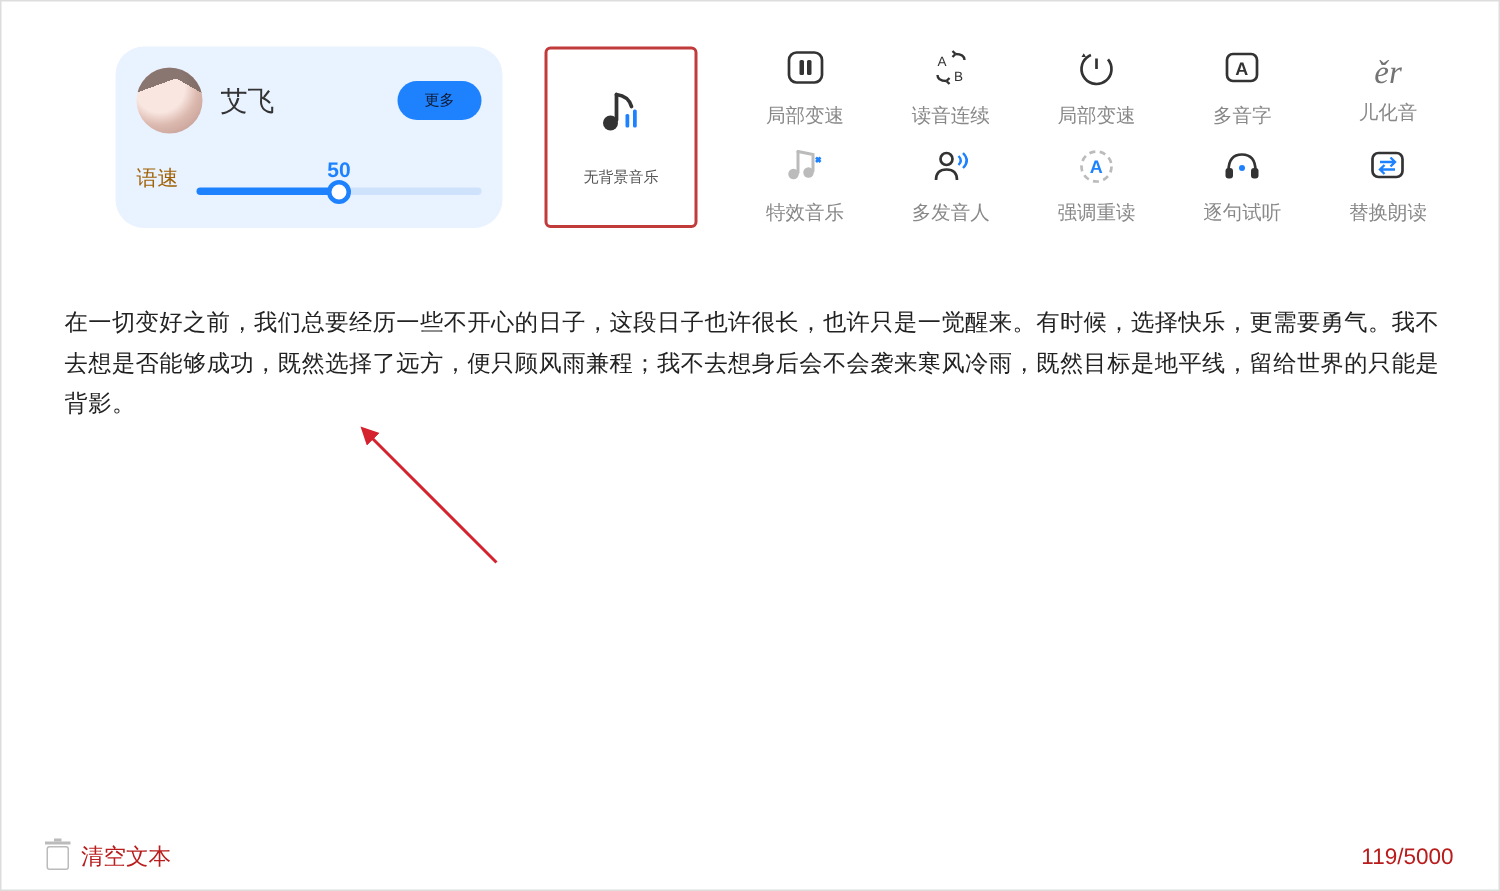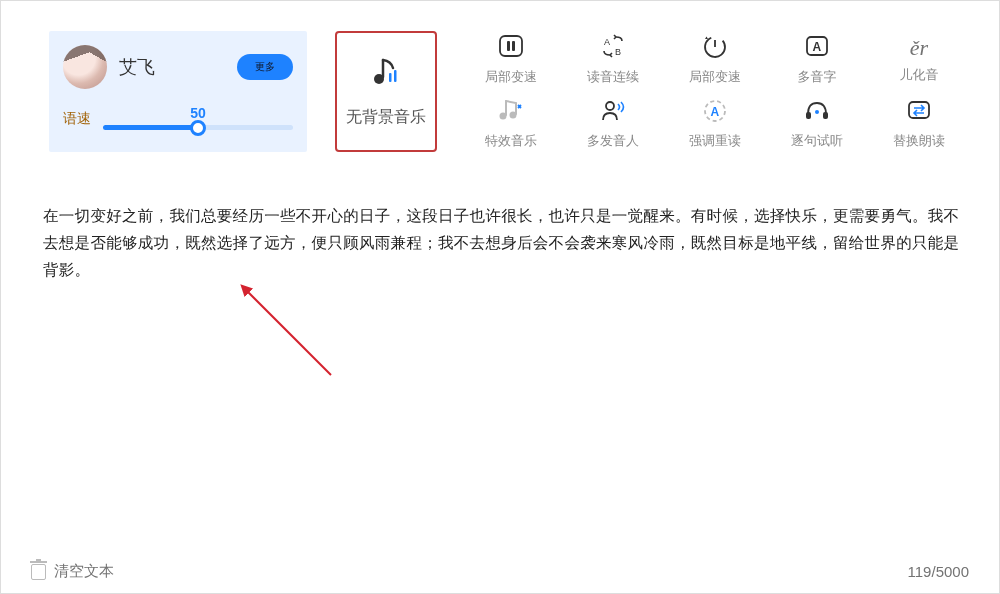--- a/index.html
+++ b/index.html
@@ -19,23 +19,24 @@
     padding: 30px 30px 0 48px;
     align-items: flex-start;
     gap: 28px;
   }
 
   
   .voice-card {
     width: 258px;
     height: 121px;
     background: #e9f2ff;
-    border-radius: 2px;
+    border-radius: 19px;
     padding: 14px 14px 10px 14px;
     position: relative;
+    margin-left: 28px;
   }
   .voice-top {
     display: flex;
     align-items: center;
     gap: 12px;
   }
   .avatar {
     width: 44px;
     height: 44px;
     border-radius: 50%;
@@ -116,21 +117,21 @@
     height: 121px;
     border: 2px solid #c23b3b;
     border-radius: 4px;
     display: flex;
     flex-direction: column;
     align-items: center;
     justify-content: center;
     gap: 14px;
   }
   .music-card .label {
-    font-size: 16px;
+    font-size: 10px;
     color: #555;
   }
 
   
   .tool-grid {
     flex: 1;
     display: grid;
     grid-template-columns: repeat(5, 1fr);
     grid-template-rows: repeat(2, 1fr);
     height: 121px;
@@ -181,21 +182,21 @@
 
   
   .footer {
     position: absolute;
     bottom: 12px;
     left: 30px;
     right: 30px;
     display: flex;
     justify-content: space-between;
     align-items: center;
-    color: #737373;
+    color: #b91c1c;
     font-size: 15px;
   }
   .clear {
     display: flex;
     align-items: center;
     gap: 8px;
     cursor: pointer;
   }
   .trash-icon {
     width: 15px;

